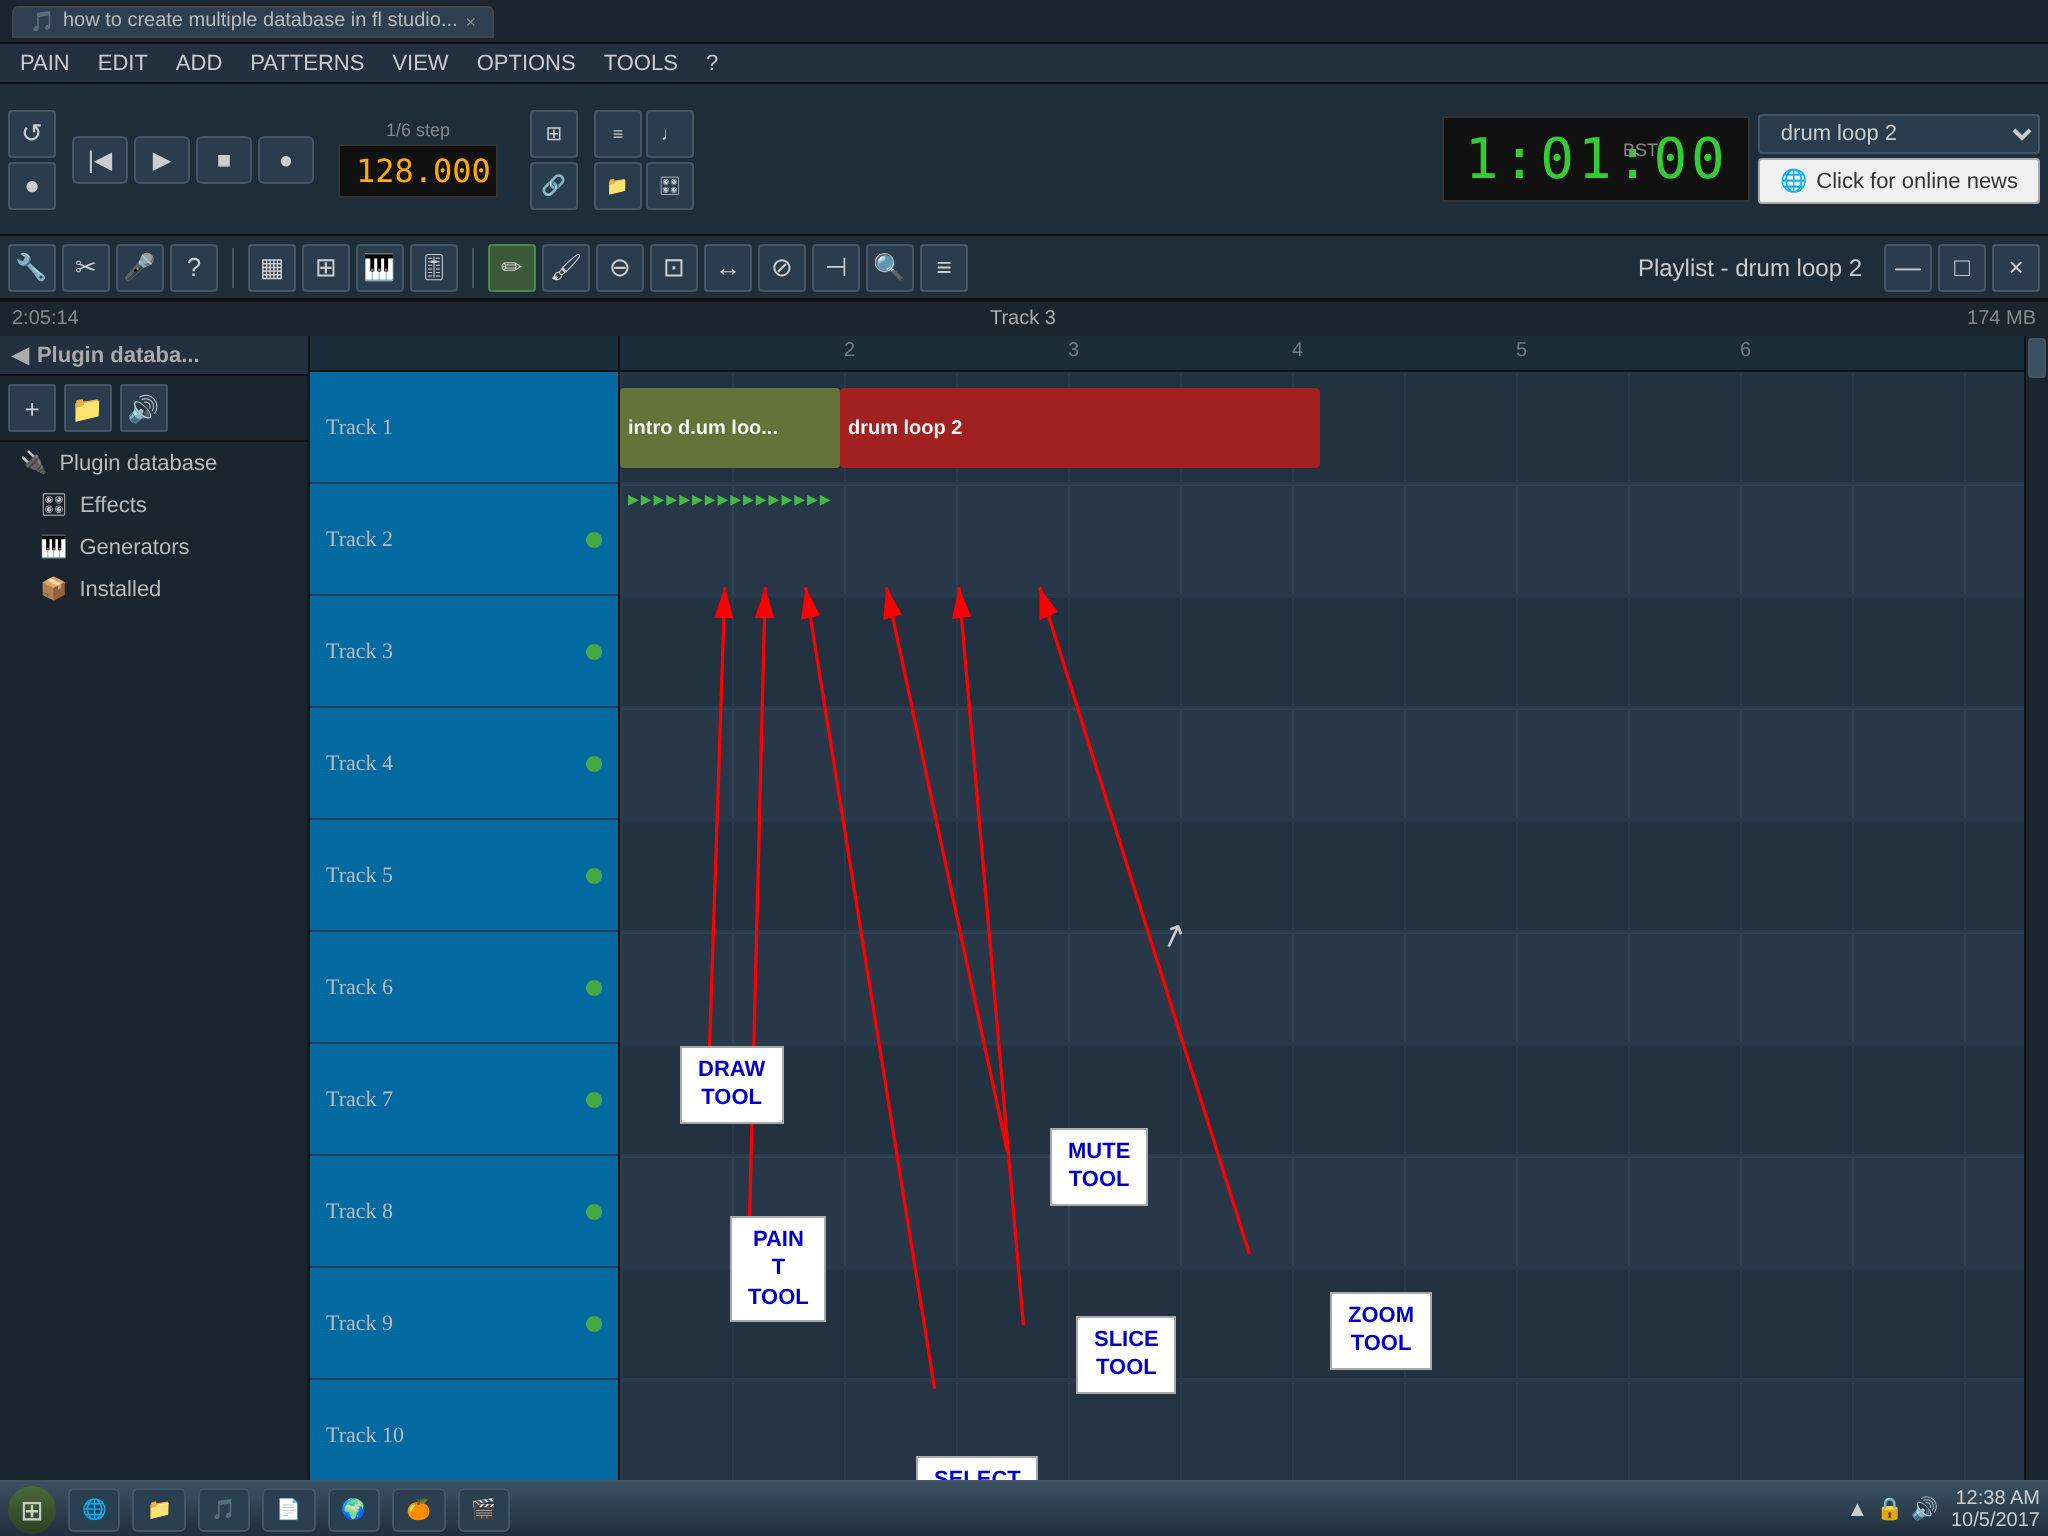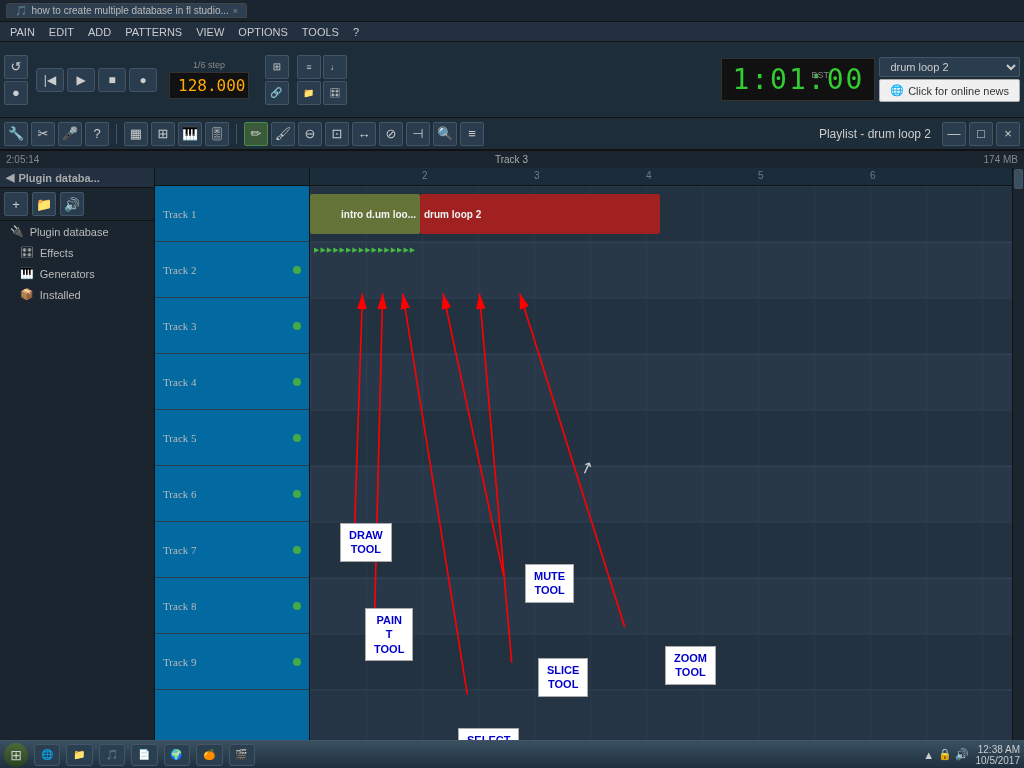--- a/index.html
+++ b/index.html
@@ -252,21 +252,21 @@
       border-radius: 2px;
       display: flex;
       align-items: center;
       padding: 0 4px;
       font-size: 10px;
       font-weight: bold;
       color: #fff;
       overflow: hidden;
       top: 28px;
     }
-    .clip-intro { background: #6a7a3a; left: 0; width: 110px; justify-content: flex-end; }
+    .clip-intro { background: #6a7a3a; left: 0; width: 110px; }
     .clip-drum { background: #aa2222; left: 110px; width: 240px; }
 
     
     .tool-label {
       position: absolute;
       background: white;
       border: 1px solid #aaa;
       padding: 4px 8px;
       font-size: 11px;
       font-weight: bold;
@@ -524,20 +524,23 @@
           <span>Track 7</span>
           <div class="dot" style="background:#44aa44;"></div>
         </div>
         <div class="track-label">
           <span>Track 8</span>
           <div class="dot" style="background:#44aa44;"></div>
         </div>
         <div class="track-label">
           <span>Track 9</span>
           <div class="dot" style="background:#44aa44;"></div>
+        </div>
+        <div class="track-label">
+          <span>Track 10</span>
         </div>
       </div>
 
       <div id="track-grid" style="flex:1;position:relative;background:#253545;overflow:hidden;">
 
         <div class="grid-header" style="position:relative;height:18px;">
           <span class="grid-number" style="left:112px;">2</span>
           <span class="grid-number" style="left:224px;">3</span>
           <span class="grid-number" style="left:336px;">4</span>
           <span class="grid-number" style="left:448px;">5</span>

